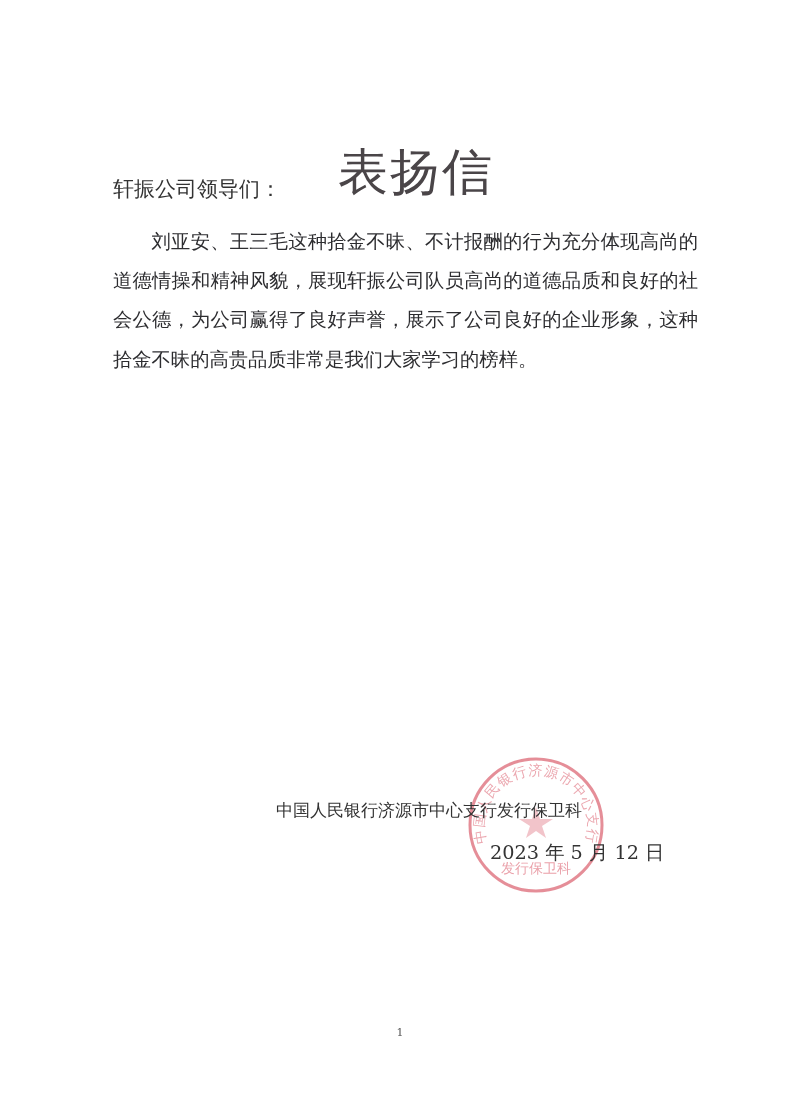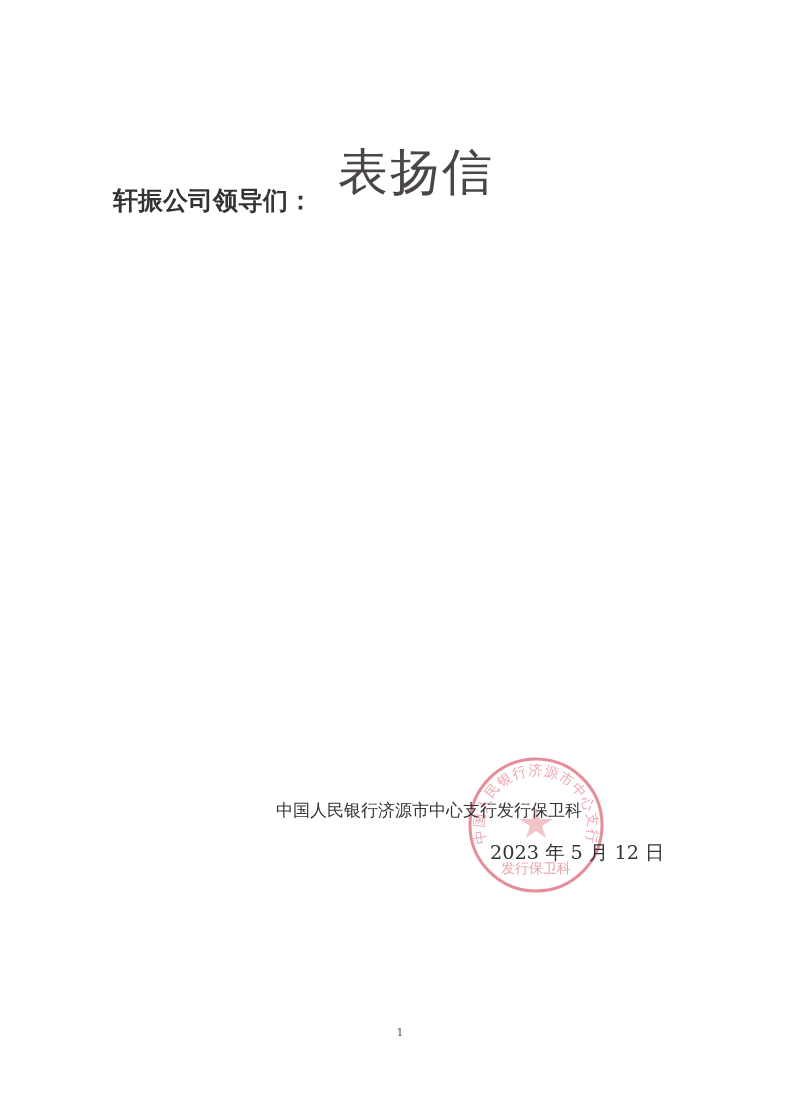--- a/index.html
+++ b/index.html
@@ -1,20 +1,20 @@
 <!DOCTYPE html>
 <html><head>
 <meta charset="utf-8">
 <style>
   html, body { margin:0; padding:0; }
   body { width:800px; height:1100px; background:#ffffff; position:relative; overflow:hidden;
          font-family:"DejaVu Sans", sans-serif; color:#2f2f33; }
   .title { position:absolute; left:16px; width:800px; top:108px; text-align:center;
            font-size:50px; letter-spacing:2px; color:#4a4548; font-weight:normal; line-height:60px; }
-  .salutation { position:absolute; left:113px; top:188px; font-size:25px; line-height:26px; color:#333;font-weight:bold; }
+  .salutation { position:absolute; left:113px; top:176px; font-size:21px; line-height:26px; color:#333; }
   .body-text { position:absolute; left:113px; width:585px; top:222px; font-family:"DejaVu Serif", serif;
                font-size:19.3px; line-height:39.2px; color:#2d2d30; }
   .para { margin:0; text-align:justify; text-align-last:left; }
   .para.indent { text-indent:2em; }
   .sig { position:absolute; left:276px; top:796px; font-size:17px; line-height:28px; color:#333;
          white-space:nowrap; font-family:"DejaVu Serif", serif; z-index:2; }
   .date { position:absolute; left:452px; top:839px; font-size:19.3px; line-height:28px; color:#333;
           white-space:nowrap; font-family:"DejaVu Serif", serif; z-index:2;margin-left:38px; }
   .stamp { position:absolute; left:466px; top:755px; width:140px; height:140px; z-index:1; }
   .page-num { position:absolute; left:0; width:800px; top:1026px; text-align:center;
@@ -22,20 +22,21 @@
 </style>
 </head>
 <body>
 
 <div>
   <h1 class="title">表扬信</h1>
 
   <div class="salutation">轩振公司领导们：</div>
 
   <div class="body-text">
+    <p class="para indent">刘亚安、王三毛这种拾金不昧、不计报酬的行为充分体现高尚的道德情操和精神风貌，展现轩振公司队员高尚的道德品质和良好的社会公德，为公司赢得了良好声誉，展示了公司良好的企业形象，这种拾金不昧的高贵品质非常是我们大家学习的榜样。</p>
   </div>
 
   <svg class="stamp" viewBox="0 0 140 140">
     <defs>
       <path id="ringPath" d="M 22 92 A 52 52 0 1 1 118 92"></path>
     </defs>
     <circle cx="70" cy="70" r="66" fill="none" stroke="#e07a86" stroke-width="3" opacity="0.85"></circle>
     <text font-family="DejaVu Serif, serif" font-size="14" fill="#e58a95" opacity="0.75" letter-spacing="1">
       <textPath href="#ringPath" startOffset="50%" text-anchor="middle">中国人民银行济源市中心支行</textPath>
     </text>

